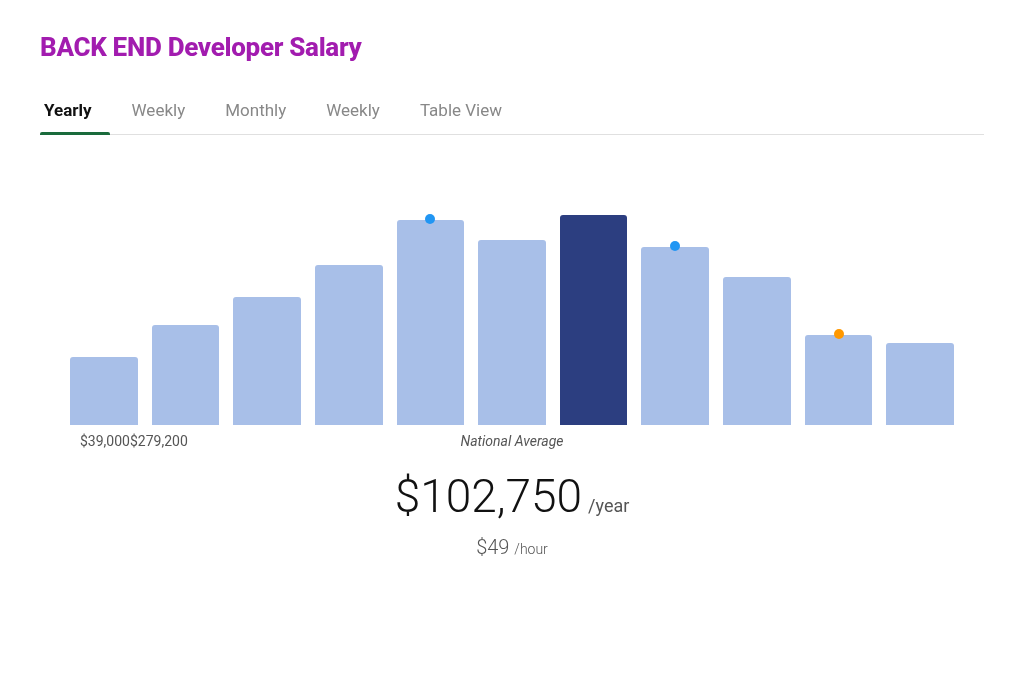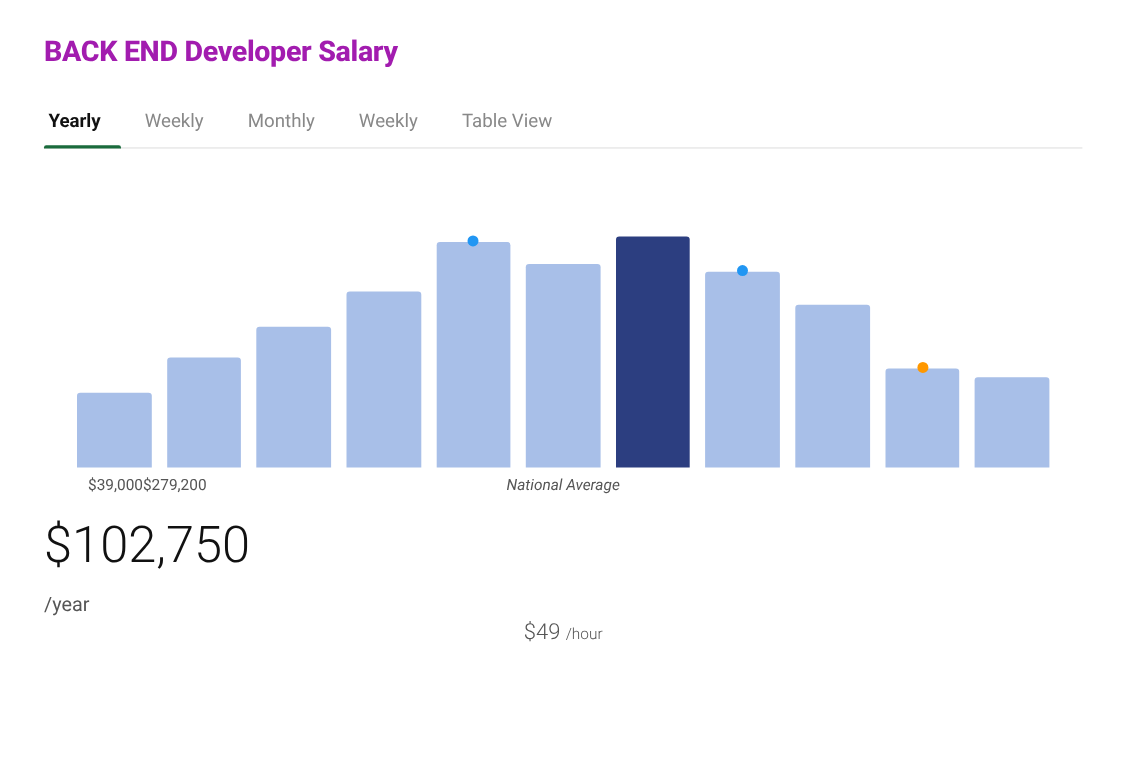--- a/index.html
+++ b/index.html
@@ -108,34 +108,33 @@
       text-align: center;
       margin-top: 20px;
     }
     .salary-main {
       font-size: 46px;
       font-weight: 300;
       color: #111;
       display: flex;
       align-items: baseline;
       justify-content: center;
-      gap: 16px;
-      flex-direction: column;
+      gap: 6px;
     }
     .salary-main .amount { font-weight: 300; }
     .salary-main .unit {
       font-size: 18px;
       color: #555;
       font-weight: 400;
     }
     .salary-sub {
       font-size: 20px;
       color: #555;
       font-weight: 300;
-      margin-top: 2px;
+      margin-top: 12px;
     }
     .salary-sub .unit { font-size: 14px; }
   </style>
 </head>
 <body>
 
 <h1 class="page-title">BACK END Developer Salary</h1>
 
 <nav class="tabs">
 

